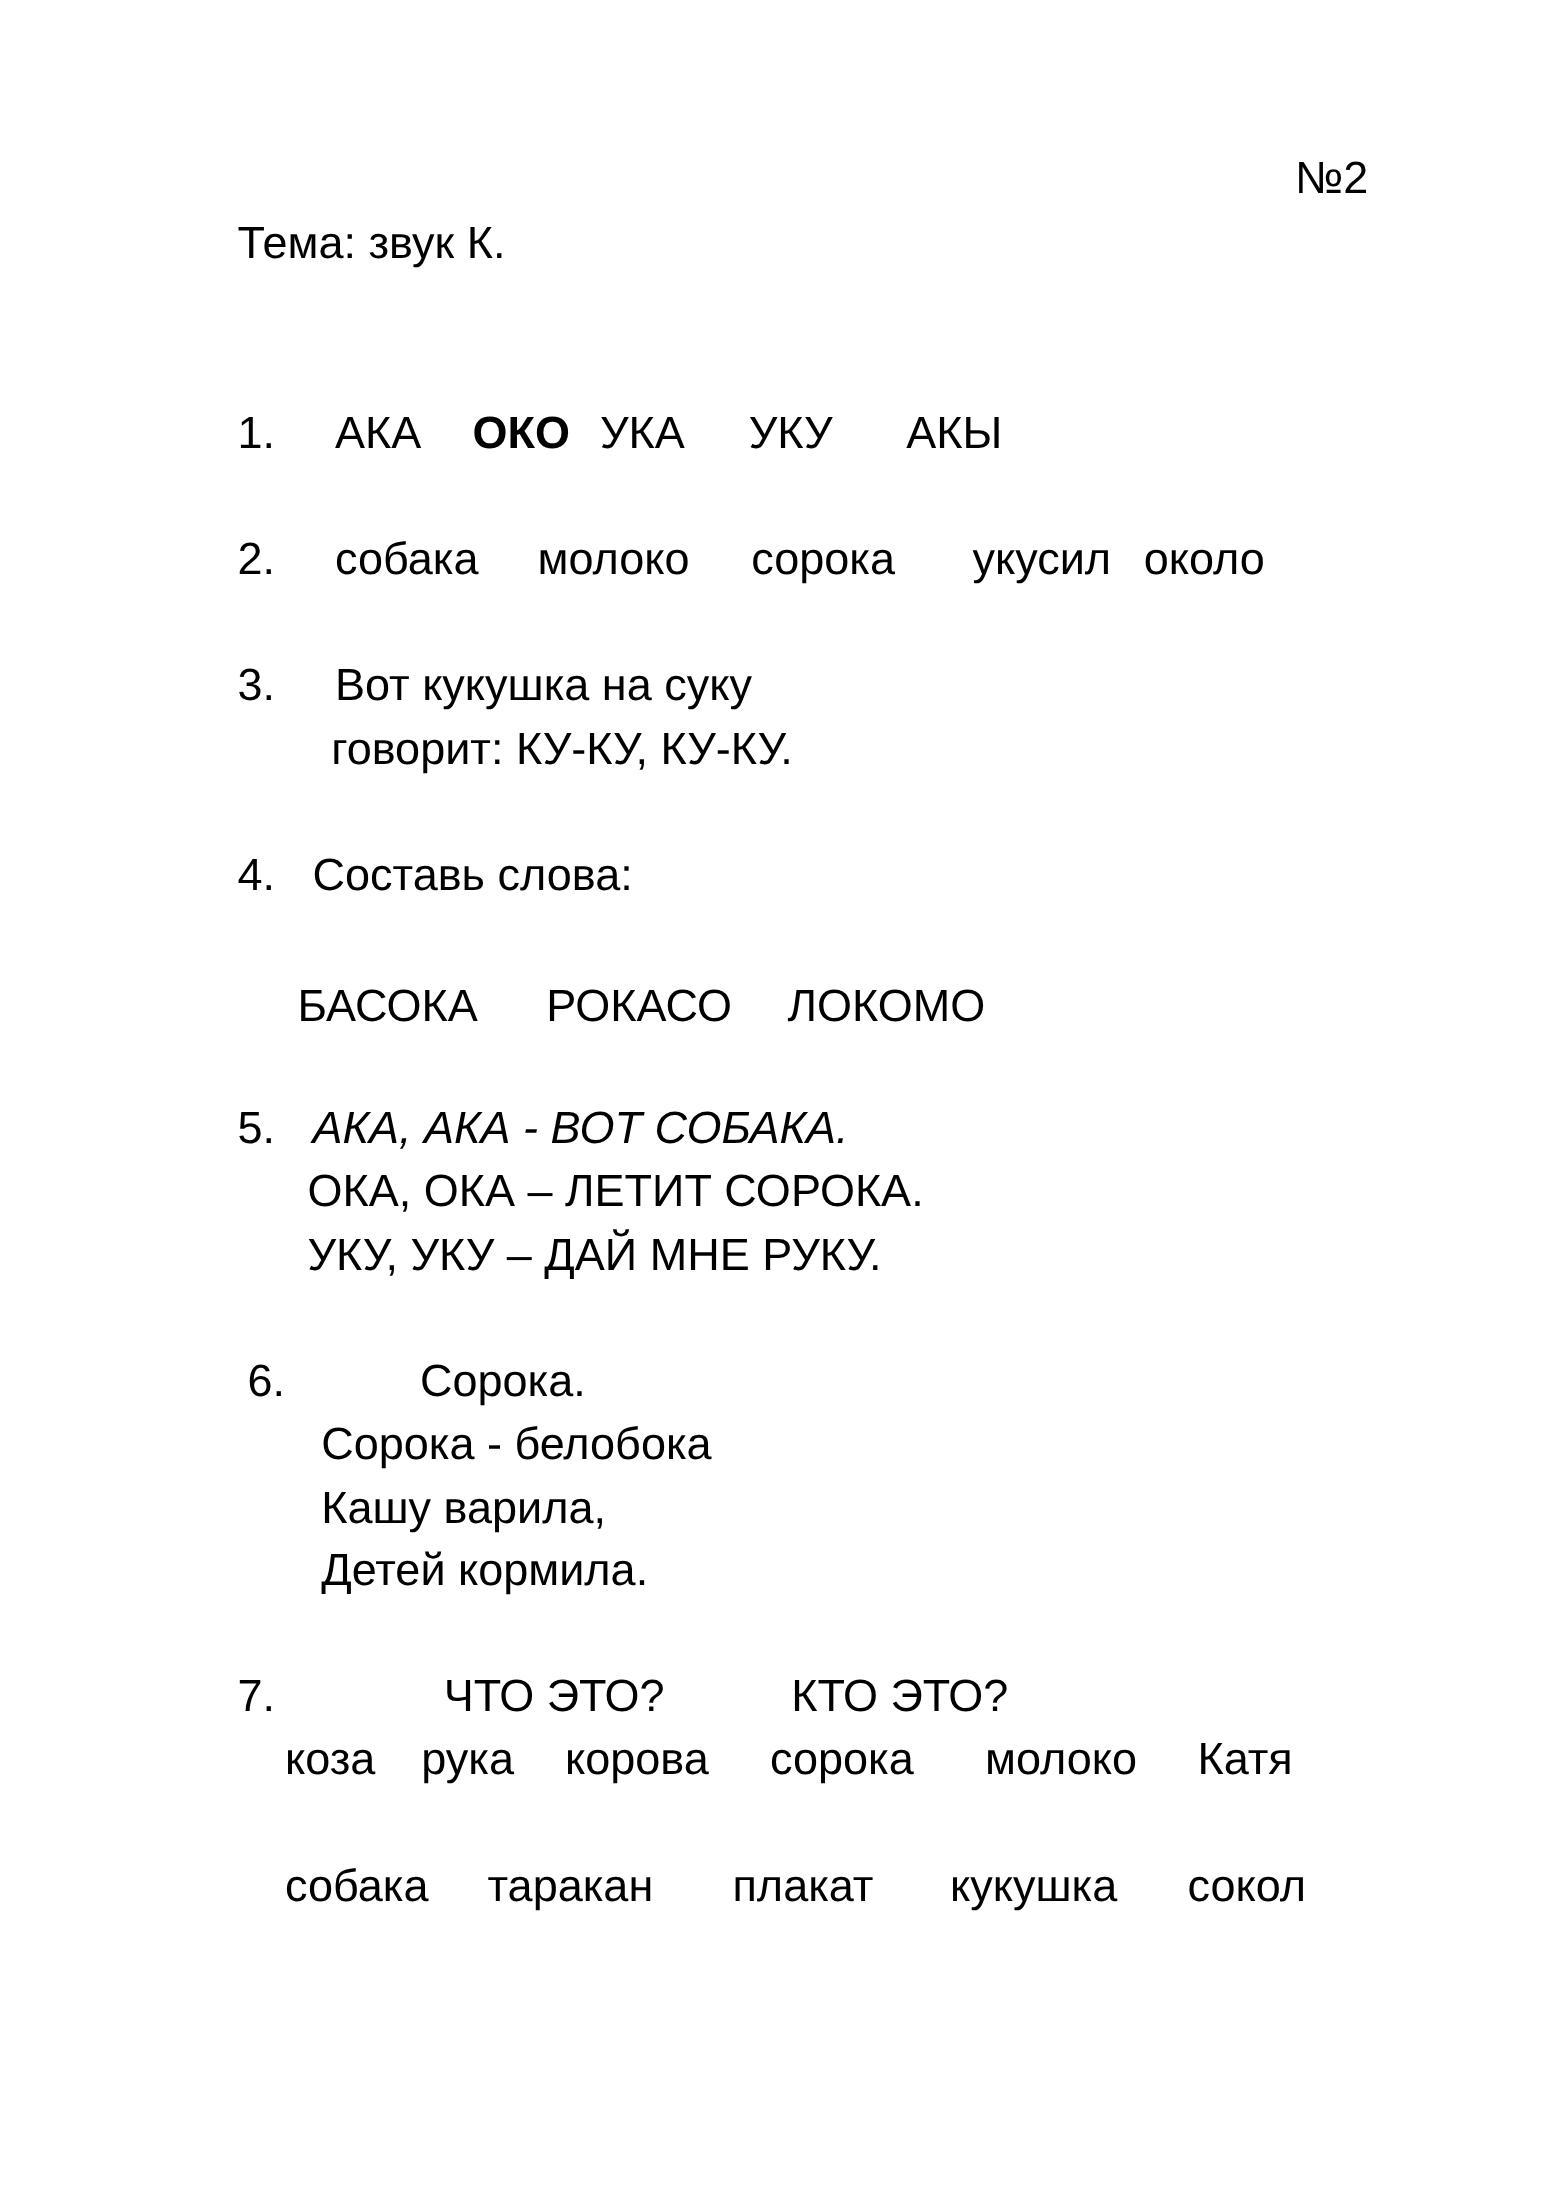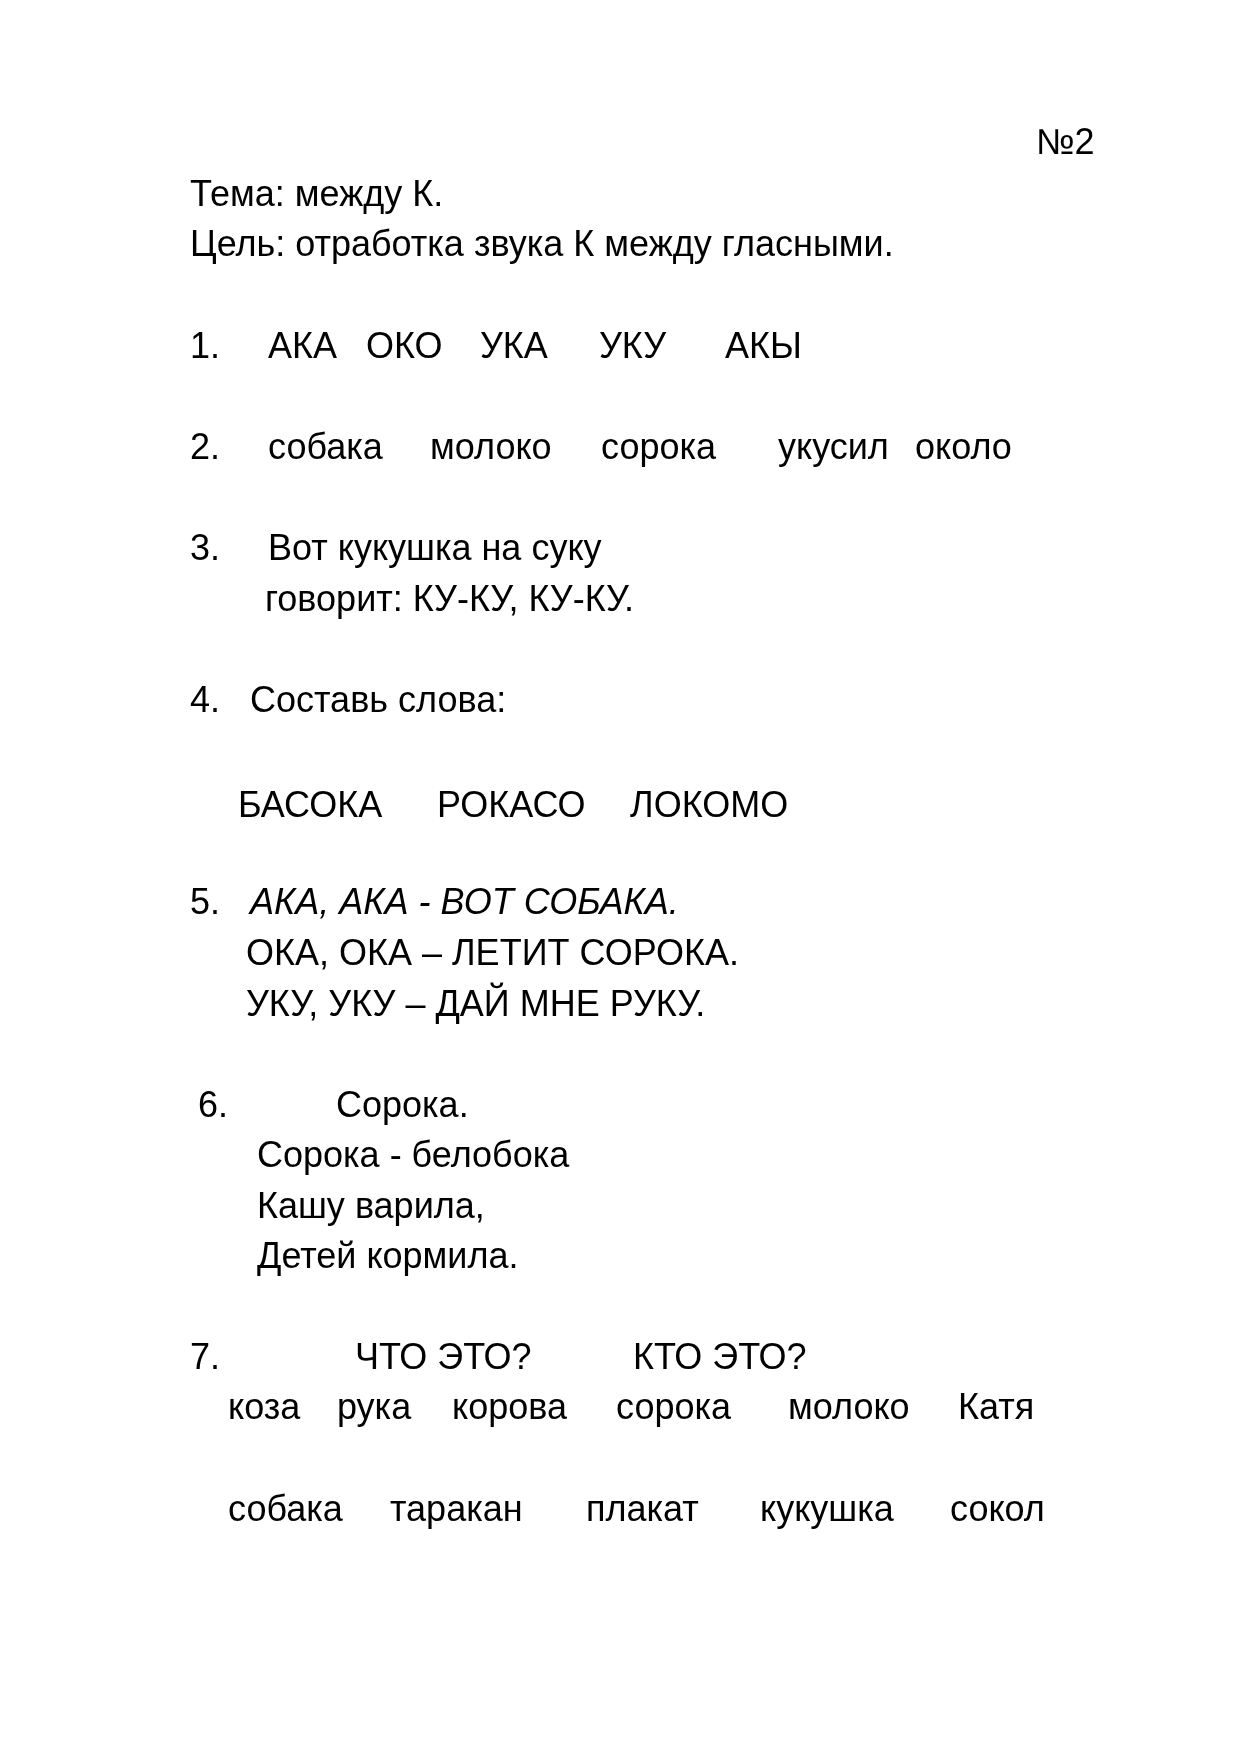--- a/index.html
+++ b/index.html
@@ -11,27 +11,26 @@
     }
     .t { position: absolute; white-space: pre; }
   </style>
 </head>
 <body>
 
 <div class="page">
 
   <div class="t" style="left:1036px; top:124px;">№2</div>
 
-  <div class="t" style="left:190px; top:176px;">Тема: между К.</div>
-  <div class="t" style="left:190px; top:226px;">Цель: отработка звука К между гласными.</div>
+  <div class="t" style="left:190px; top:176px;">Тема: звук К.</div>
 
   <div>
     <div class="t" style="left:190px; top:328px;">1.</div>
     <div class="t" style="left:268px; top:328px;">АКА</div>
-    <div class="t" style="left:366px; top:328px;">ОКО</div>
+    <div class="t" style="left:378px; top:328px;font-weight:bold;">ОКО</div>
     <div class="t" style="left:480px; top:328px;">УКА</div>
     <div class="t" style="left:599px; top:328px;">УКУ</div>
     <div class="t" style="left:725px; top:328px;">АКЫ</div>
   </div>
 
   <div>
     <div class="t" style="left:190px; top:429px;">2.</div>
     <div class="t" style="left:268px; top:429px;">собака</div>
     <div class="t" style="left:430px; top:429px;">молоко</div>
     <div class="t" style="left:601px; top:429px;">сорока</div>

